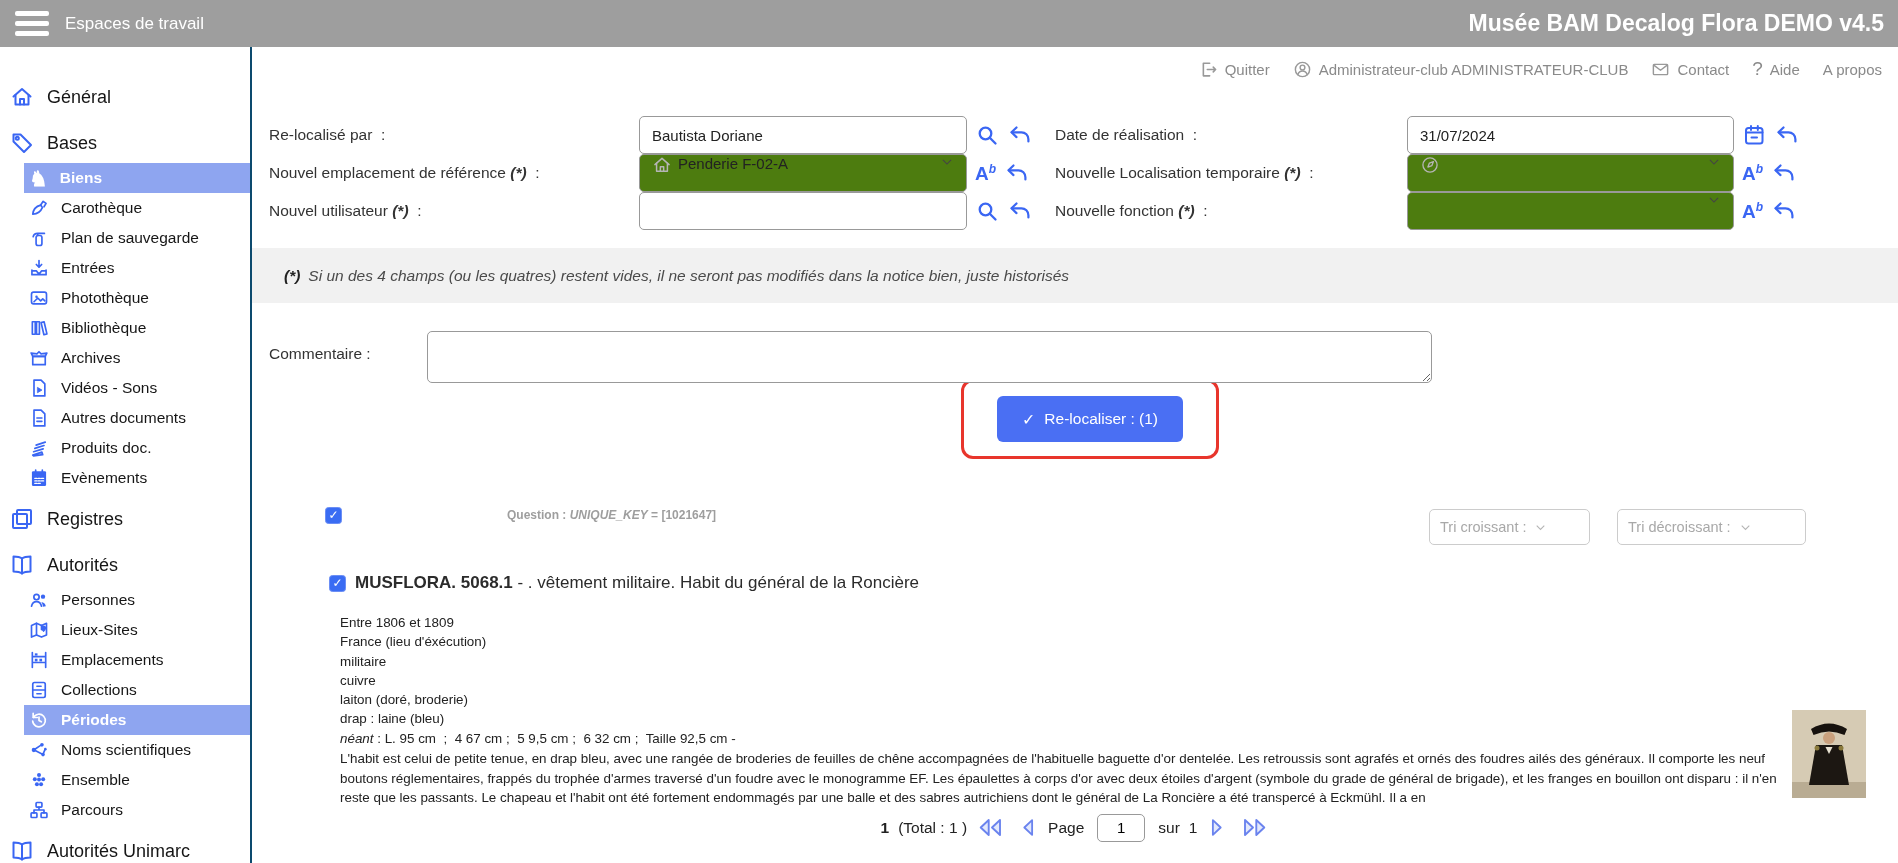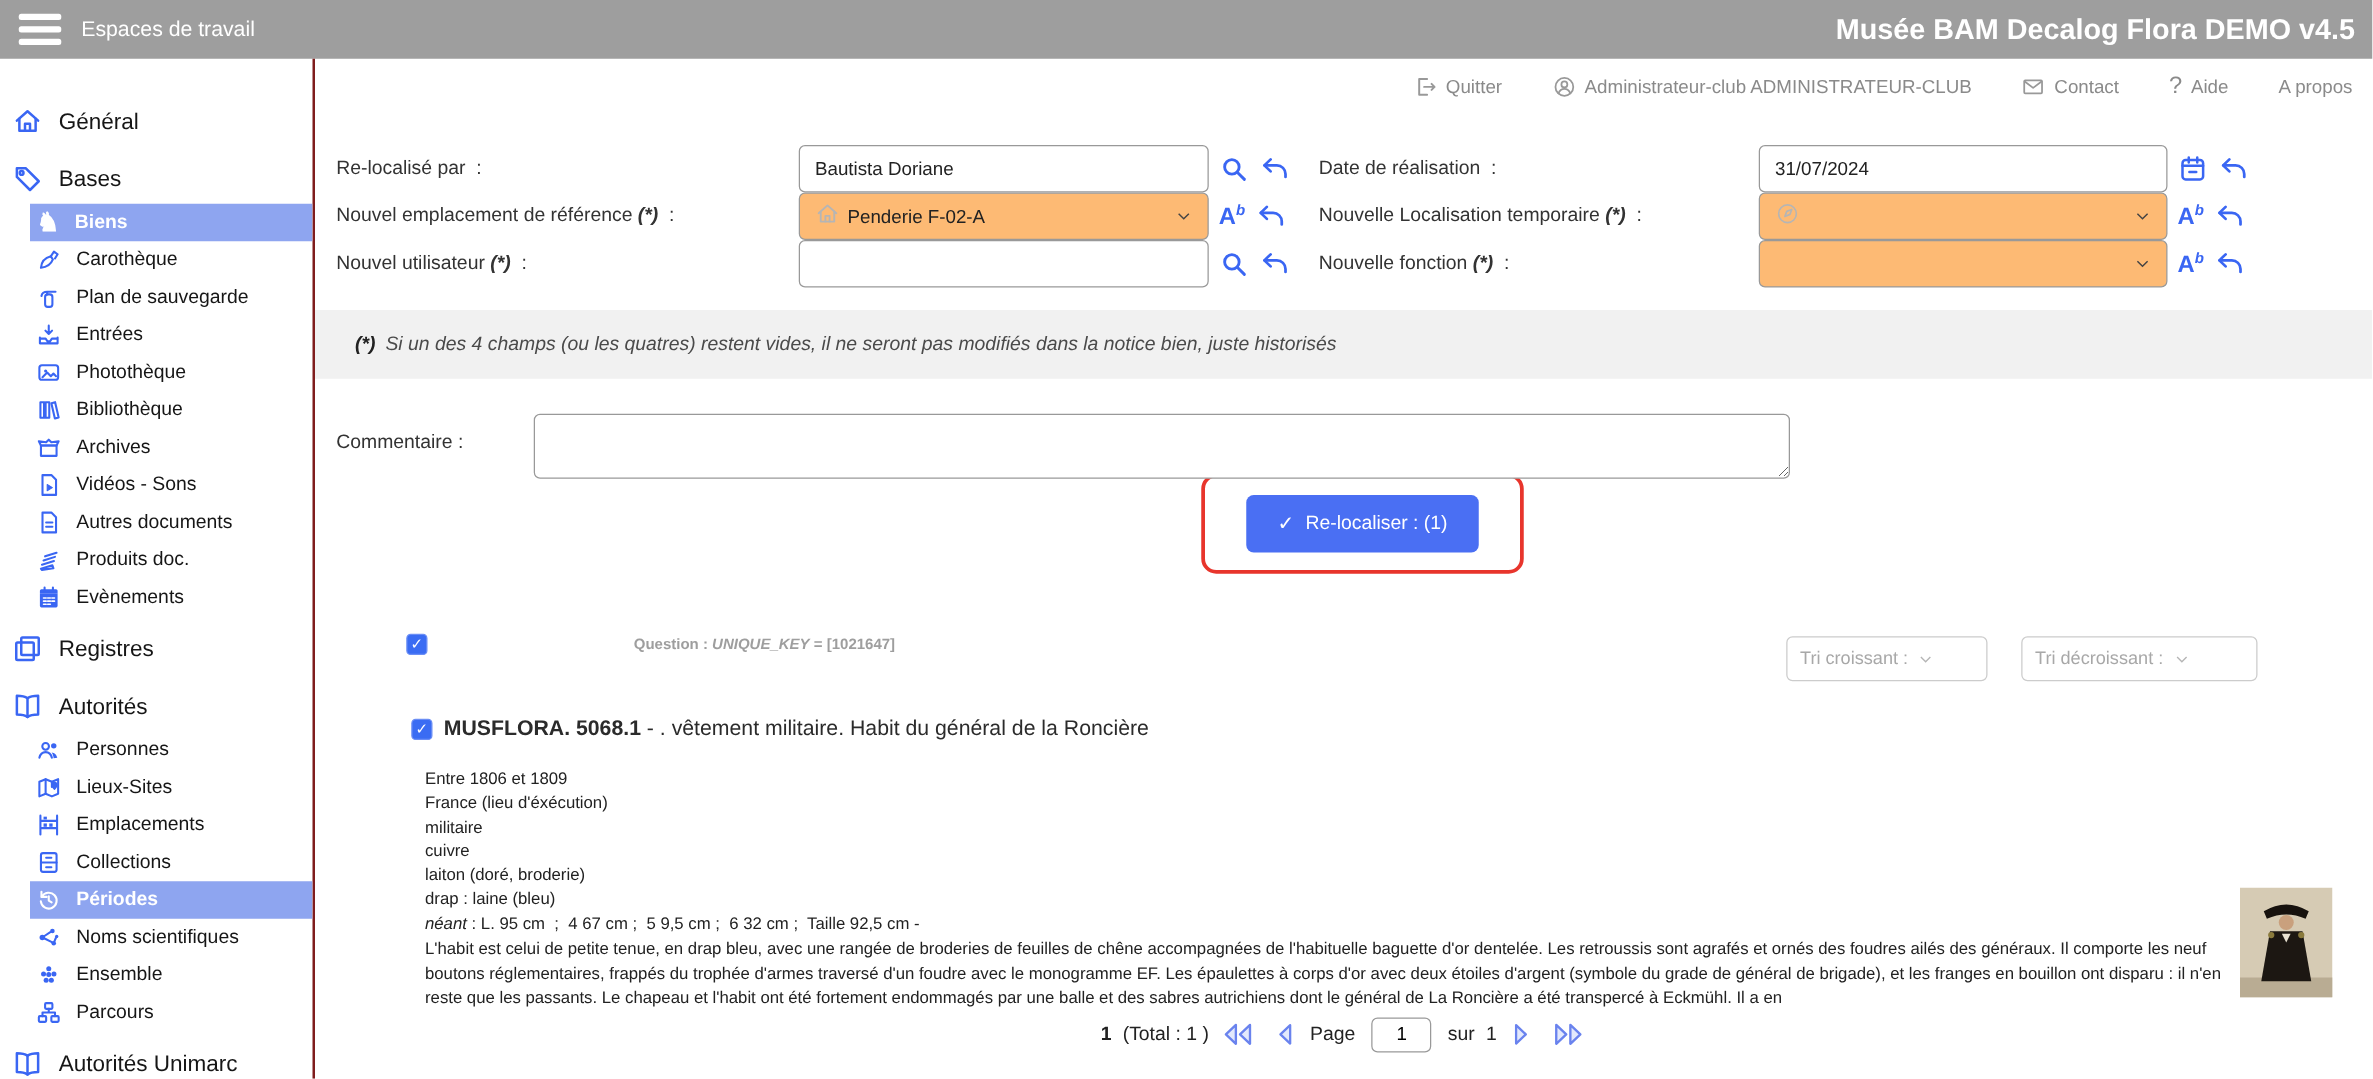--- a/index.html
+++ b/index.html
@@ -6,45 +6,45 @@
   html,body { width:1898px; height:863px; overflow:hidden; background:#fff;
               font-family:"Liberation Sans", sans-serif; }
   
   .topbar { height:47px; background:#9e9e9e; display:flex; align-items:center; color:#fff; }
   .hamburger { width:34px; margin-left:15px; display:flex; flex-direction:column; gap:5px; cursor:pointer; }
   .hamburger span { height:5px; background:#fff; border-radius:2px; }
   .workspace { margin-left:16px; font-size:17px; }
   .apptitle { margin-left:auto; margin-right:14px; font-size:23px; font-weight:bold; }
   
   .layout { display:flex; height:816px; }
-  .sidebar { width:252px; border-right:2px solid #7f1d1d; padding-top:24px; overflow:hidden; flex-shrink:0; }
+  .sidebar { width:252px; border-right:2px solid #0c4a6e; padding-top:24px; overflow:hidden; flex-shrink:0; }
   .s-item { display:flex; align-items:center; cursor:pointer; color:#161616; }
   .s-item .ic { color:#3a66f3; display:flex; align-items:center; justify-content:center; }
   .s-item.lv0 { height:40px; margin-top:6px; padding-left:10px; gap:13px; font-size:18px; }
   .s-item.lv0 .ic svg { width:24px; height:24px; }
   .s-item.lv1 { height:30px; margin-left:24px; padding-left:5px; gap:12px; font-size:15.5px; }
   .s-item.lv1 .ic svg { width:20px; height:20px; }
   .s-item .glyph { font-size:21px; line-height:1; }
   .s-item.active { background:#8ea5f0; color:#fff; font-weight:bold; }
   .s-item.active .ic { color:#fff; }
   
   .main { flex:1; position:relative; height:816px; overflow:hidden; }
-  .topnav { height:44px; display:flex; justify-content:flex-end; align-items:center; gap:40px;
+  .topnav { height:44px; display:flex; justify-content:flex-end; align-items:center; gap:23px;
             padding-right:16px; color:#8a8a8a; font-size:15px; }
   .nav-item { display:flex; align-items:center; gap:7px; cursor:pointer; }
   .nav-item svg { width:19px; height:19px; stroke:#999; }
   .qmark { font-size:19px; }
   
   .form-grid { display:grid; grid-template-columns:370px 328px 88px 352px 327px 80px;
                align-items:center; padding-left:17px; margin-top:25px; }
   .flabel { font-size:15.5px; color:#333; }
   .flabel .star { font-weight:bold; font-style:italic; }
   .field input, .selectbox { width:100%; height:38px; border:1px solid #999; border-radius:5px;
                font-size:15px; color:#222; padding:0 12px; font-family:"Liberation Sans",sans-serif; }
-  .selectbox { display:flex; align-items:center; gap:6px; background:#fdba74; cursor:pointer; }
+  .selectbox { display:flex; gap:6px; background:#4d7c0f; cursor:pointer; }
   .selectbox .sel-val { flex:1; }
   .selectbox svg.chev { width:14px; height:14px; stroke:#444; flex-shrink:0; }
   .selectbox .sel-pre svg { width:20px; height:20px; stroke:#b5b5b5; }
   .icon-cell { display:flex; align-items:center; gap:9px; padding-left:8px; }
   .icon-cell svg { width:24px; height:24px; stroke:#3a66f3; cursor:pointer; }
   .ab-icon { color:#3a66f3; font-weight:bold; font-size:19px; cursor:pointer; line-height:1; }
   .ab-icon sup { font-style:italic; font-size:12px; }
   
   .note { margin-top:18px; height:55px; background:#f1f1f1; display:flex; align-items:center;
           padding-left:32px; font-size:15.5px; font-style:italic; color:#4a4a4a; gap:8px; }

